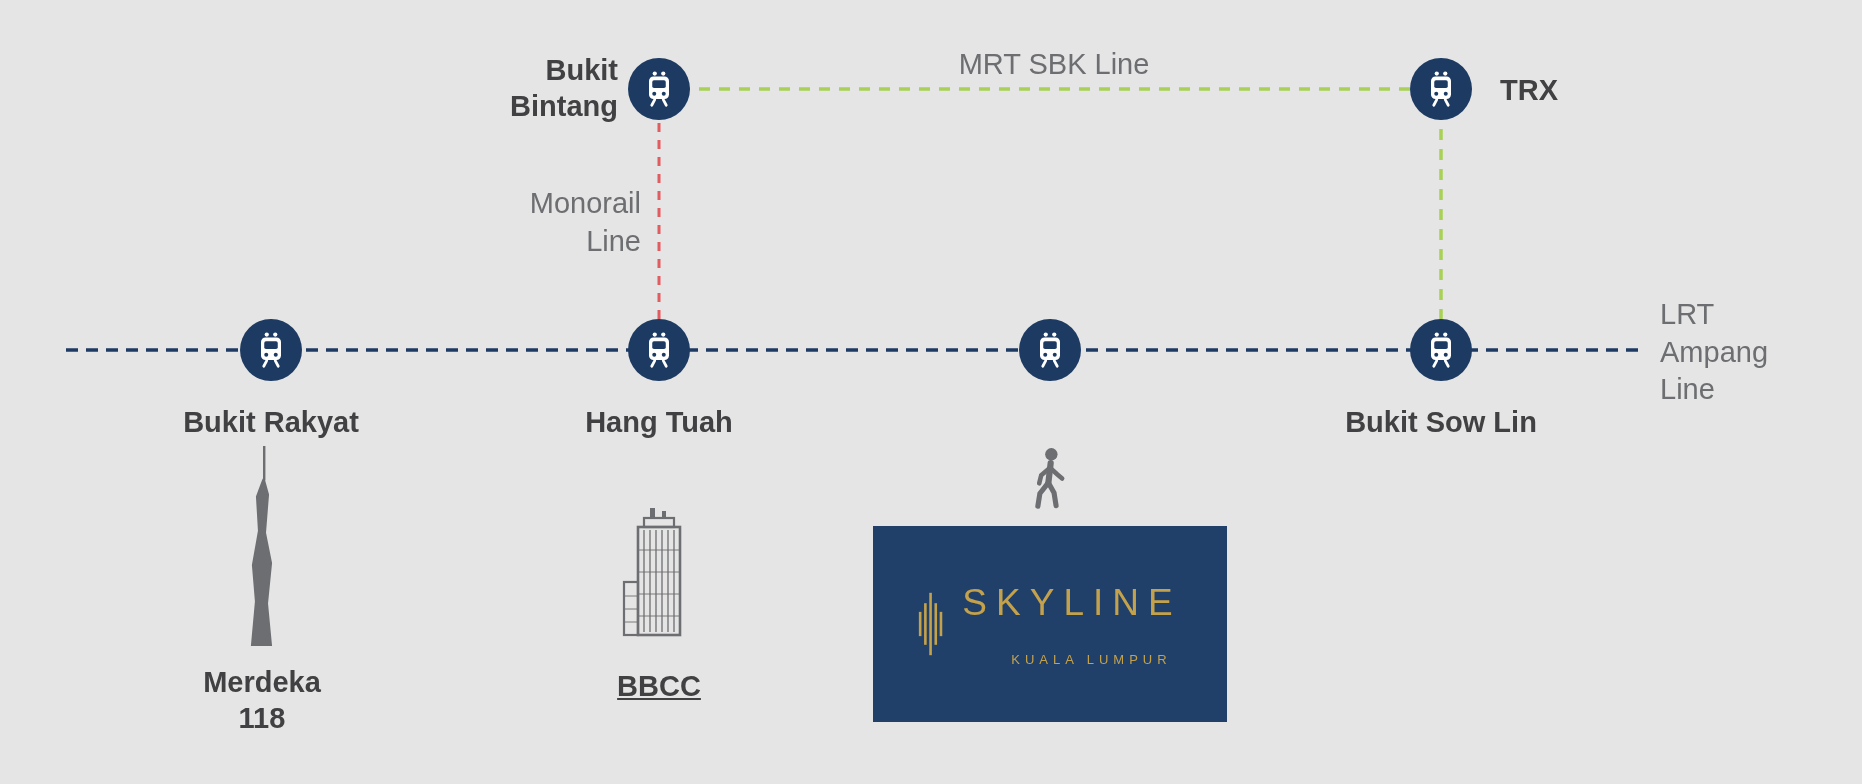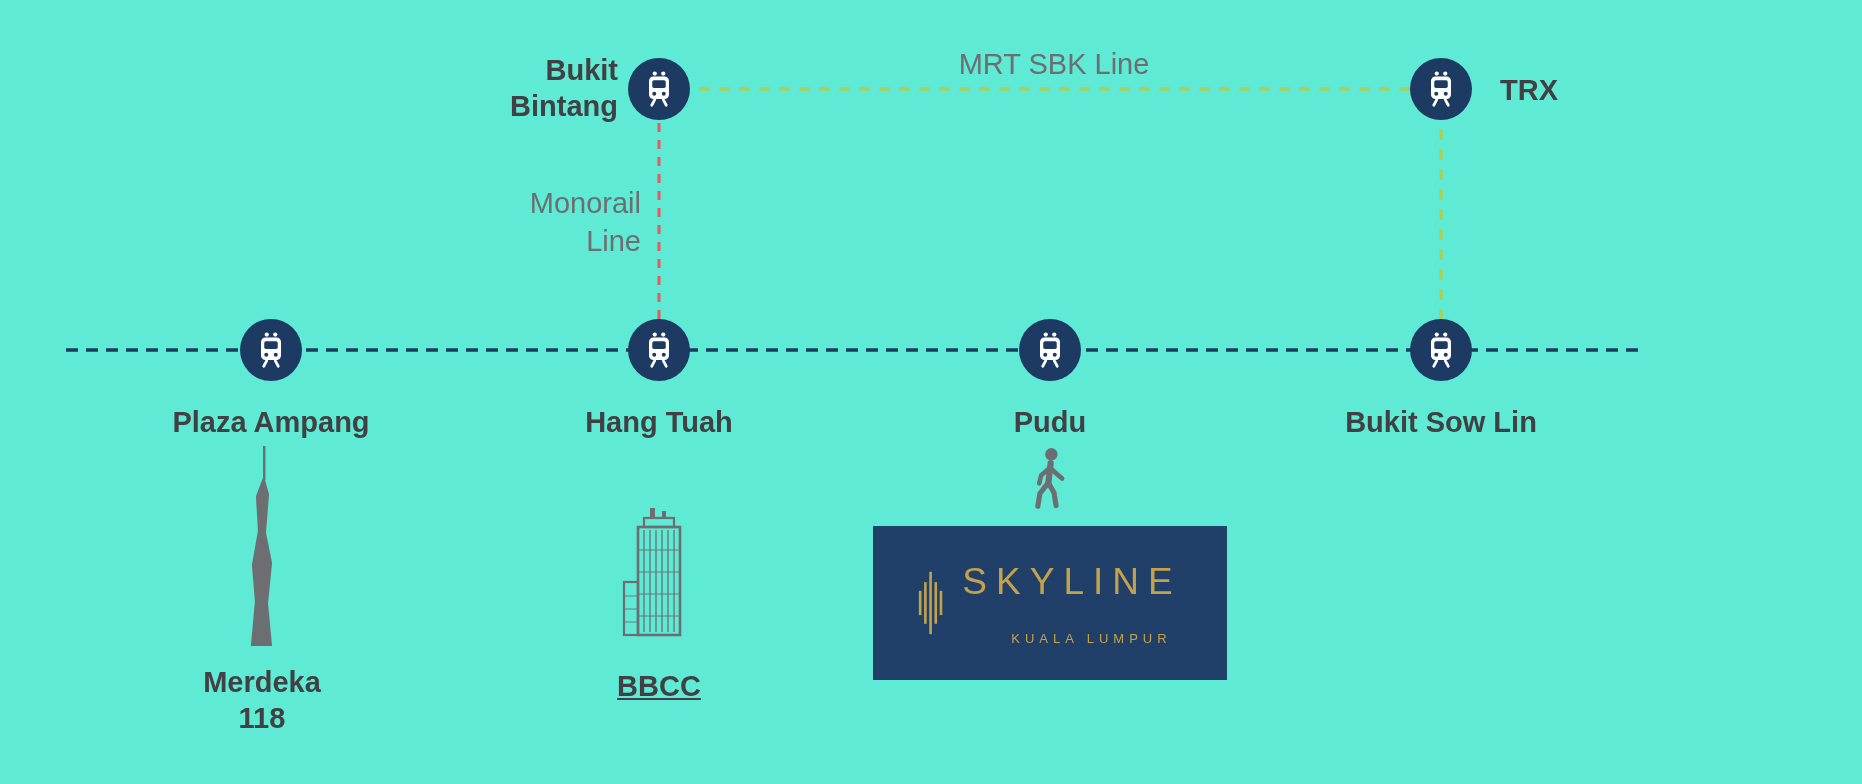--- a/index.html
+++ b/index.html
@@ -1,37 +1,37 @@
 <!DOCTYPE html>
 <html style="--navy: #1c3a62; --logo-bg: #20406a; --green: #a8d155; --red: #e15b5f; --gray: #6d6e71; --label-dark: #414042; --gold: #c4a14b;"><head>
 <meta charset="utf-8">
 <style>
   * { margin:0; padding:0; box-sizing:border-box; }
   html,body { background:#ffffff; }
   .canvas {
-    position:relative; width:1862px; height:784px; background:#5eead4;
+    position:relative; width:1862px; height:784px; background:#e5e5e5;
     overflow:hidden; font-family:"Liberation Sans", sans-serif;
   }
   .abs { position:absolute; }
   .lines-layer { position:absolute; left:0; top:0; z-index:1; }
   .station {
     position:absolute; width:62px; height:62px; border-radius:50%;
     background:var(--navy,#1c3a62); display:flex; align-items:center; justify-content:center;
     z-index:3;
   }
   .tram { width:40px; height:40px; display:block; }
   .navy-fill { fill:var(--navy,#1c3a62); }
   .gold-fill { fill:var(--gold,#c4a14b); }
   .gray-fill { fill:var(--gray,#6d6e71); }
   .lbl-bold { font-weight:bold; color:var(--label-dark,#414042); font-size:29px; line-height:1.25; z-index:4; }
   .lbl-gray { color:var(--gray,#6d6e71); font-size:29px; line-height:1.3; z-index:4; }
   .center { text-align:center; }
   .right { text-align:right; }
   .logo-box {
-    position:absolute; left:873px; top:526px; width:354px; height:154px;
+    position:absolute; left:873px; top:526px; width:354px; height:196px;
     background:var(--logo-bg,#20406a);
     display:flex; align-items:center; justify-content:center; gap:18px; z-index:2;
   }
   .logo-name { color:var(--gold,#c4a14b); font-size:37px; letter-spacing:9px; font-weight:400; white-space:nowrap; }
   .logo-sub { color:var(--gold,#c4a14b); font-size:13px; letter-spacing:5px; text-align:right; margin-top:28px; padding-right:10px; }
 </style>
 </head>
 <body>
 
 <div class="canvas">
@@ -117,24 +117,24 @@
         <circle cx="19.8" cy="19.8" r="1.6" class="navy-fill"></circle>
       <path d="M12.6 24.5 L10.2 29" stroke="#fff" stroke-width="2.2" stroke-linecap="round"></path>
       <path d="M19.4 24.5 L21.8 29" stroke="#fff" stroke-width="2.2" stroke-linecap="round"></path>
     </svg>
   </div>
 
   <div class="abs lbl-bold right" style="left:478px; top:52px; width:140px;">Bukit Bintang</div>
   <div class="abs lbl-gray center" style="left:904px; top:46px; width:300px;">MRT SBK Line</div>
   <div class="abs lbl-bold" style="left:1488px; top:72px; width:120px;margin-left:12px;">TRX</div>
   <div class="abs lbl-gray right" style="left:496px; top:185px; width:145px;">Monorail Line</div>
+  <div class="abs lbl-gray" style="left:1660px; top:296px; width:125px;">LRT Ampang Line</div>
 
-  <div class="abs lbl-bold center" style="left:141px; top:404px; width:260px;">Plaza Ampang</div>
+  <div class="abs lbl-bold center" style="left:141px; top:404px; width:260px;">Bukit Rakyat</div>
   <div class="abs lbl-bold center" style="left:529px; top:404px; width:260px;">Hang Tuah</div>
-  <div class="abs lbl-bold center" style="left:920px; top:404px; width:260px;">Pudu</div>
   <div class="abs lbl-bold center" style="left:1311px; top:404px; width:260px;">Bukit Sow Lin</div>
 
   <svg class="abs" style="left:234px; top:446px;" width="60" height="212" viewBox="0 0 50 210">
     <rect x="24" y="0" width="2.4" height="34" class="gray-fill"></rect>
     <polygon class="gray-fill" points="25,30 30,48 27,86 33,116 29,156 33,198 12,198 16,154 13,118 19,84 17,50 23,34"></polygon>
   </svg>
   <div class="abs lbl-bold center" style="left:192px; top:664px; width:140px;">Merdeka 118</div>
 
   <svg class="abs" style="left:619px; top:506px;" width="80" height="150" viewBox="0 0 80 150">
     <g stroke="#6d6e71" fill="none">

